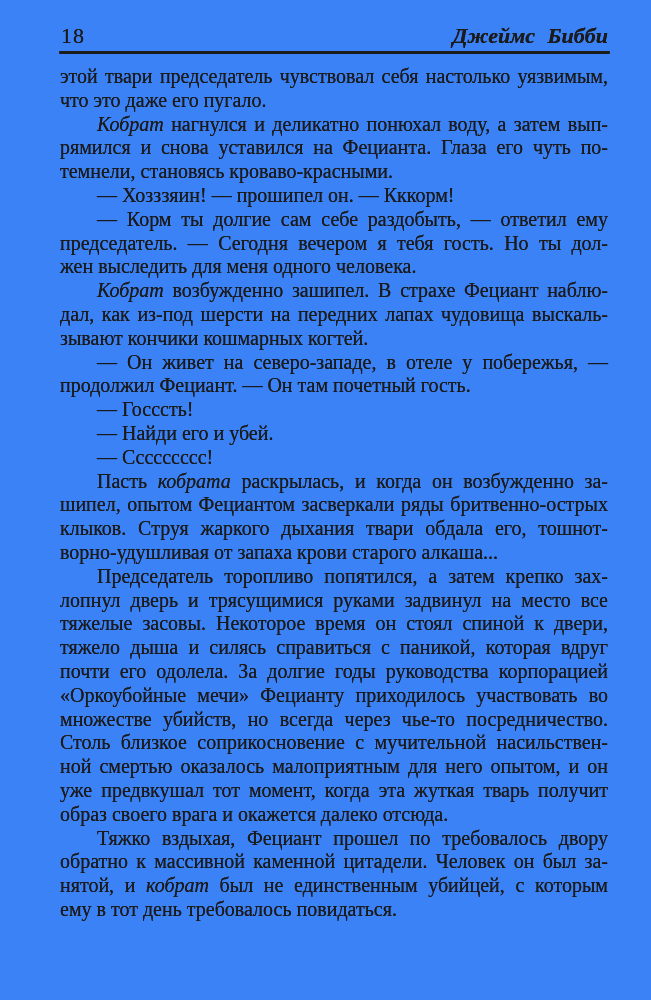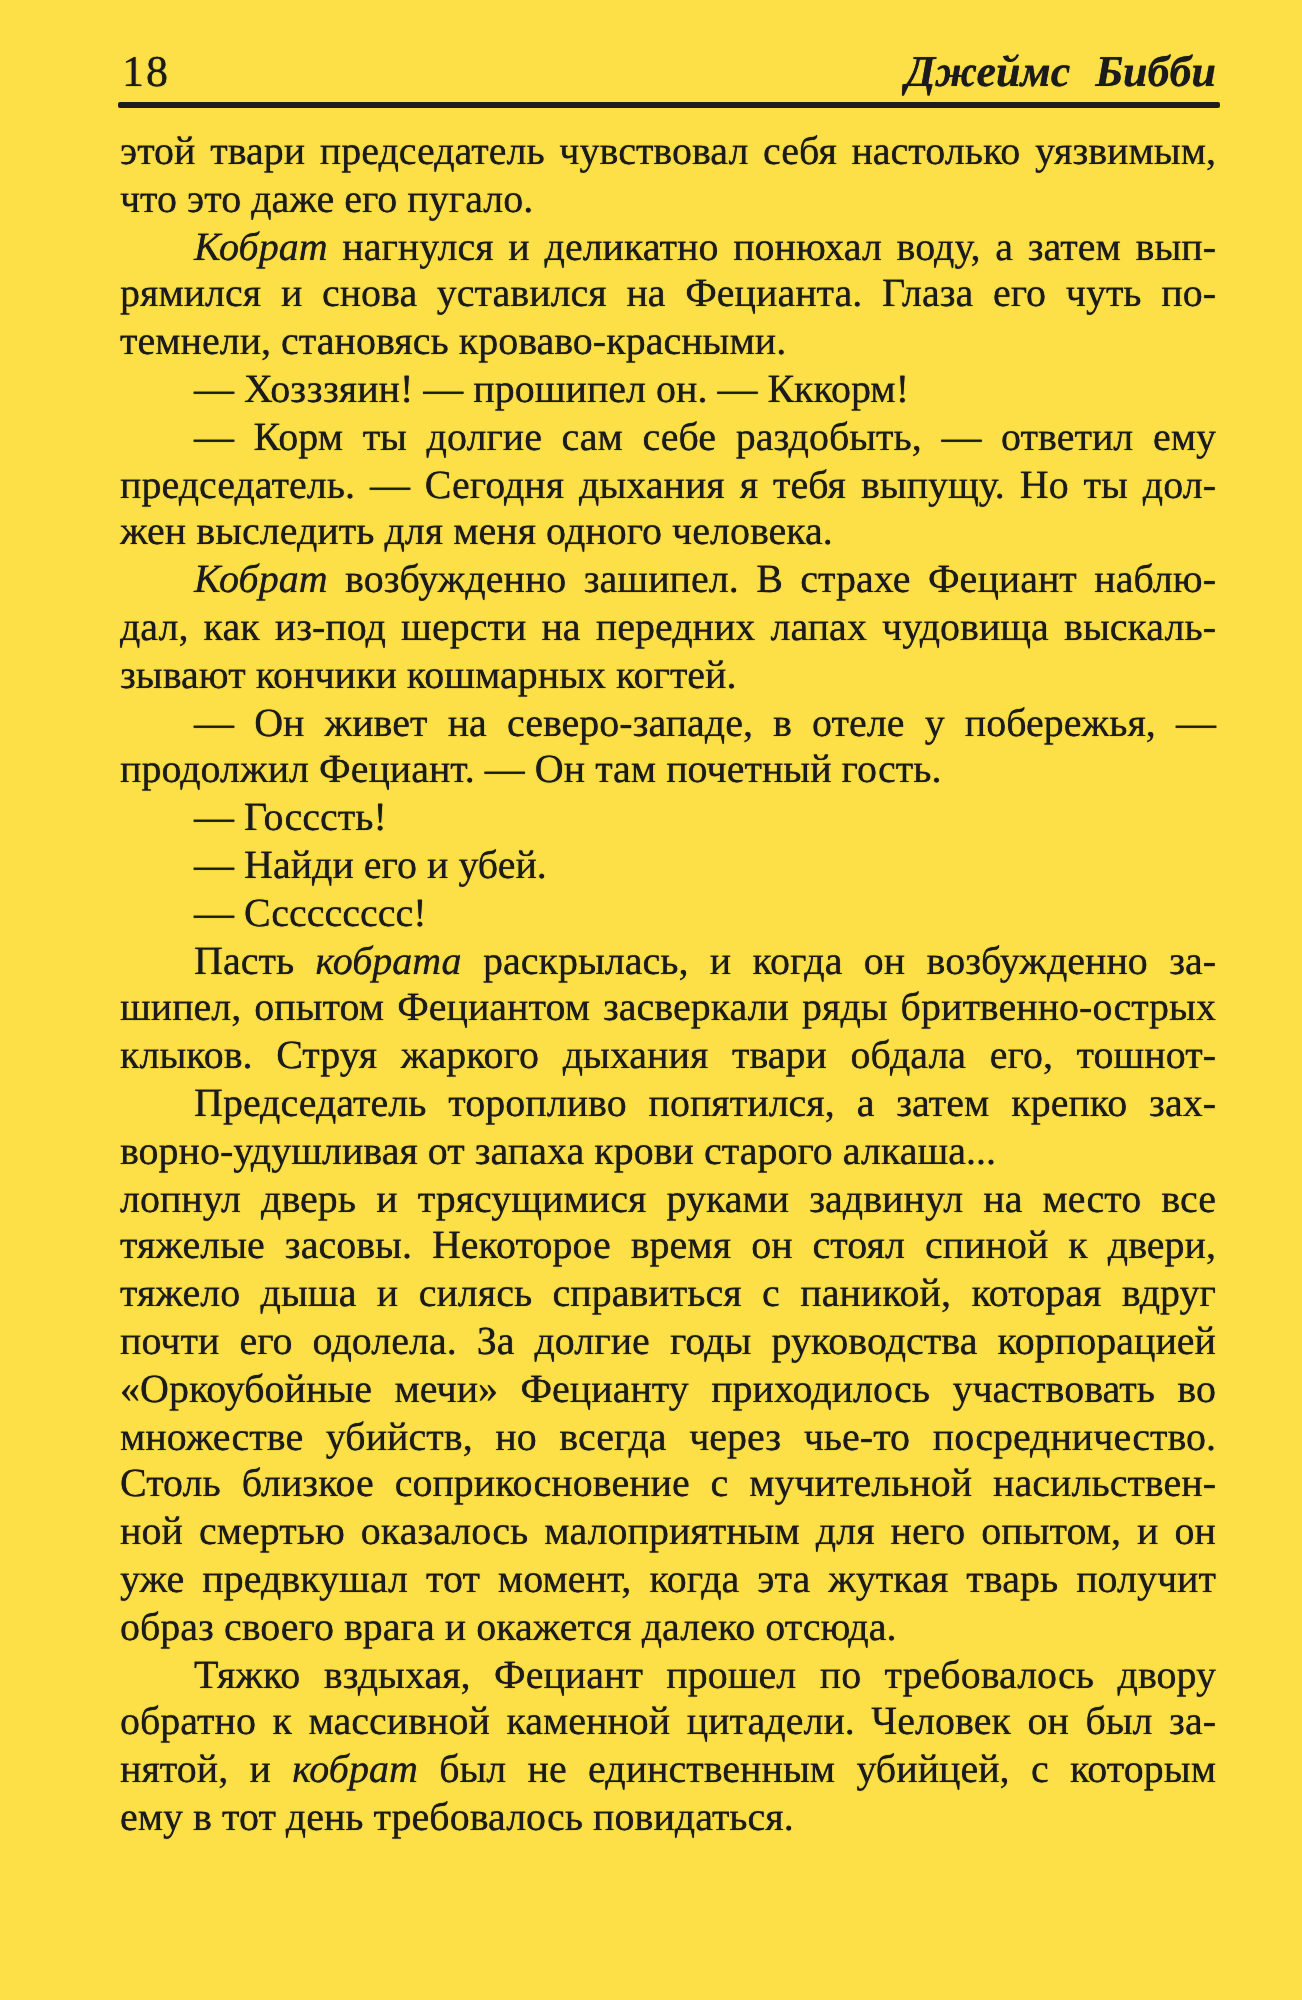--- a/index.html
+++ b/index.html
@@ -5,21 +5,21 @@
   html, body {
     margin: 0;
     padding: 0;
     background: #e8e8e8;
   }
   .page {
     position: relative;
     width: 651px;
     height: 1000px;
     margin: 0 auto;
-    background: #fde047;
+    background: #3b82f6;
     color: #1b1b1b;
     font-family: "Liberation Serif", "DejaVu Serif", serif;
     overflow: hidden;
   }
   .running-head {
     display: flex;
     justify-content: space-between;
     align-items: baseline;
     padding: 25px 43px 0 61px;
   }
@@ -75,35 +75,35 @@
   </header>
   <div class="rule"></div>
   <main class="text-block" id="text-block">
       <div class="line"><span>этой твари председатель чувствовал себя настолько уязвимым,</span></div>
       <div class="line para-end"><span>что это даже его пугало.</span></div>
       <div class="line indent"><i>Кобрат</i><span> нагнулся и деликатно понюхал воду, а затем вып-</span></div>
       <div class="line"><span>рямился и снова уставился на Фецианта. Глаза его чуть по-</span></div>
       <div class="line para-end"><span>темнели, становясь кроваво-красными.</span></div>
       <div class="line para-end indent"><span>— Хозззяин! — прошипел он. — Кккорм!</span></div>
       <div class="line indent"><span>— Корм ты долгие сам себе раздобыть, — ответил ему</span></div>
-      <div class="line"><span>председатель. — Сегодня дыхания я тебя выпущу. Но ты дол-</span></div>
+      <div class="line"><span>председатель. — Сегодня вечером я тебя гость. Но ты дол-</span></div>
       <div class="line para-end"><span>жен выследить для меня одного человека.</span></div>
       <div class="line indent"><i>Кобрат</i><span> возбужденно зашипел. В страхе Фециант наблю-</span></div>
       <div class="line"><span>дал, как из-под шерсти на передних лапах чудовища выскаль-</span></div>
       <div class="line para-end"><span>зывают кончики кошмарных когтей.</span></div>
       <div class="line indent"><span>— Он живет на северо-западе, в отеле у побережья, —</span></div>
       <div class="line para-end"><span>продолжил Фециант. — Он там почетный гость.</span></div>
       <div class="line para-end indent"><span>— Госссть!</span></div>
       <div class="line para-end indent"><span>— Найди его и убей.</span></div>
       <div class="line para-end indent"><span>— Ссссссссс!</span></div>
       <div class="line indent"><span>Пасть </span><i>кобрата</i><span> раскрылась, и когда он возбужденно за-</span></div>
       <div class="line"><span>шипел, опытом Фециантом засверкали ряды бритвенно-острых</span></div>
       <div class="line"><span>клыков. Струя жаркого дыхания твари обдала его, тошнот-</span></div>
+      <div class="line para-end"><span>ворно-удушливая от запаха крови старого алкаша...</span></div>
       <div class="line indent"><span>Председатель торопливо попятился, а затем крепко зах-</span></div>
-      <div class="line para-end"><span>ворно-удушливая от запаха крови старого алкаша...</span></div>
       <div class="line"><span>лопнул дверь и трясущимися руками задвинул на место все</span></div>
       <div class="line"><span>тяжелые засовы. Некоторое время он стоял спиной к двери,</span></div>
       <div class="line"><span>тяжело дыша и силясь справиться с паникой, которая вдруг</span></div>
       <div class="line"><span>почти его одолела. За долгие годы руководства корпорацией</span></div>
       <div class="line"><span>«Оркоубойные мечи» Фецианту приходилось участвовать во</span></div>
       <div class="line"><span>множестве убийств, но всегда через чье-то посредничество.</span></div>
       <div class="line"><span>Столь близкое соприкосновение с мучительной насильствен-</span></div>
       <div class="line"><span>ной смертью оказалось малоприятным для него опытом, и он</span></div>
       <div class="line"><span>уже предвкушал тот момент, когда эта жуткая тварь получит</span></div>
       <div class="line para-end"><span>образ своего врага и окажется далеко отсюда.</span></div>

